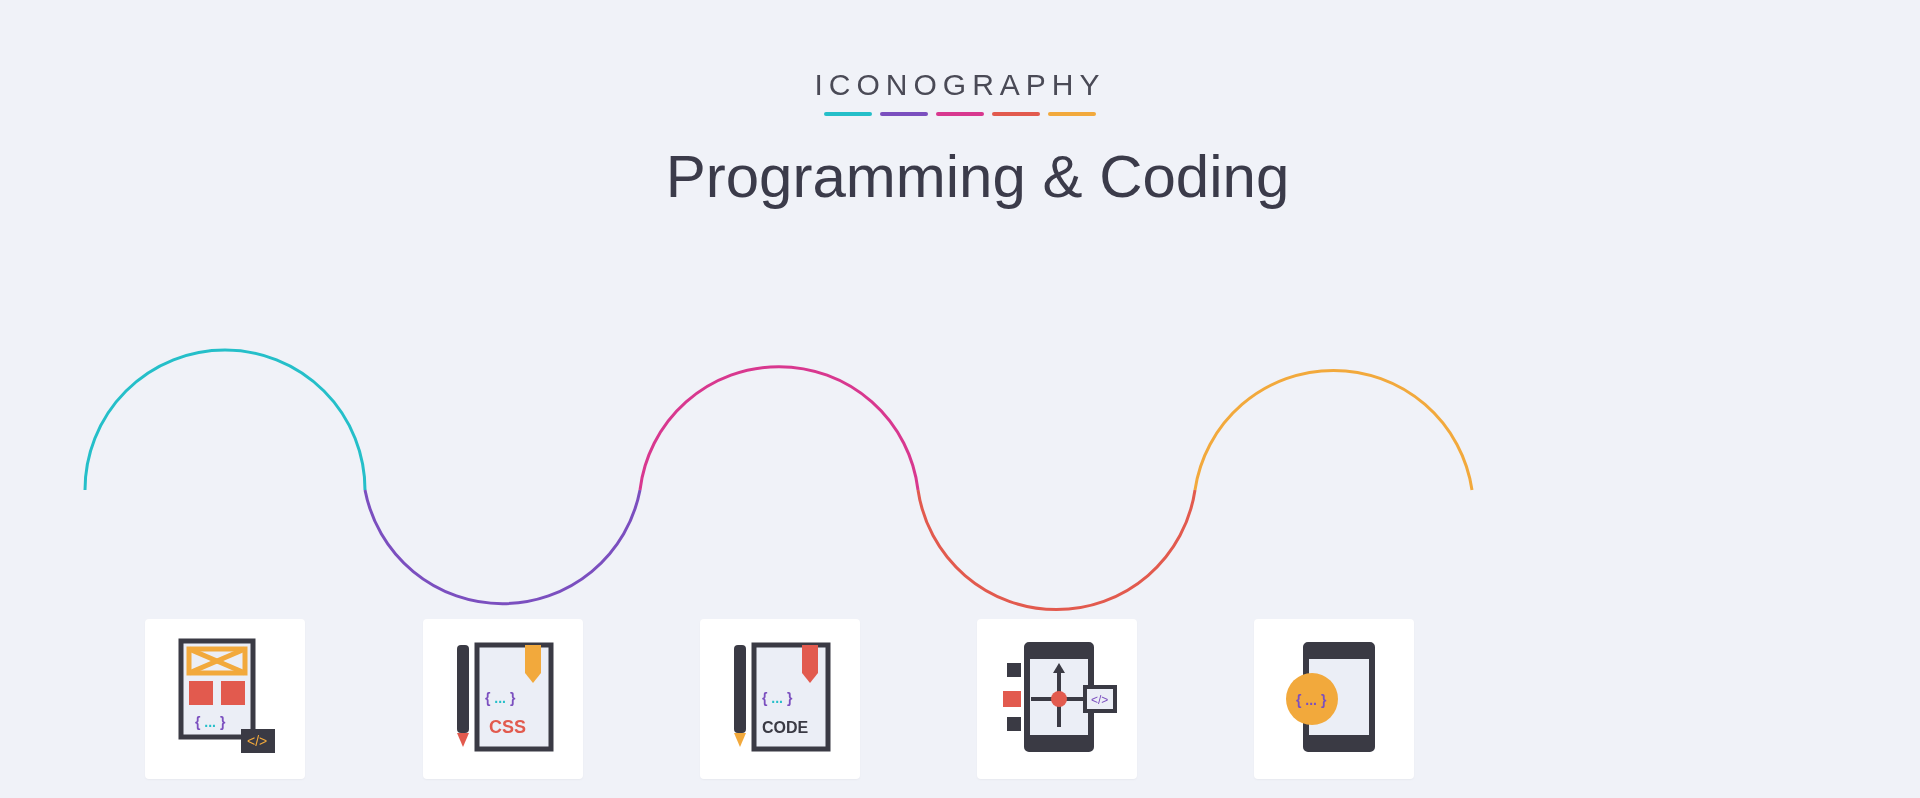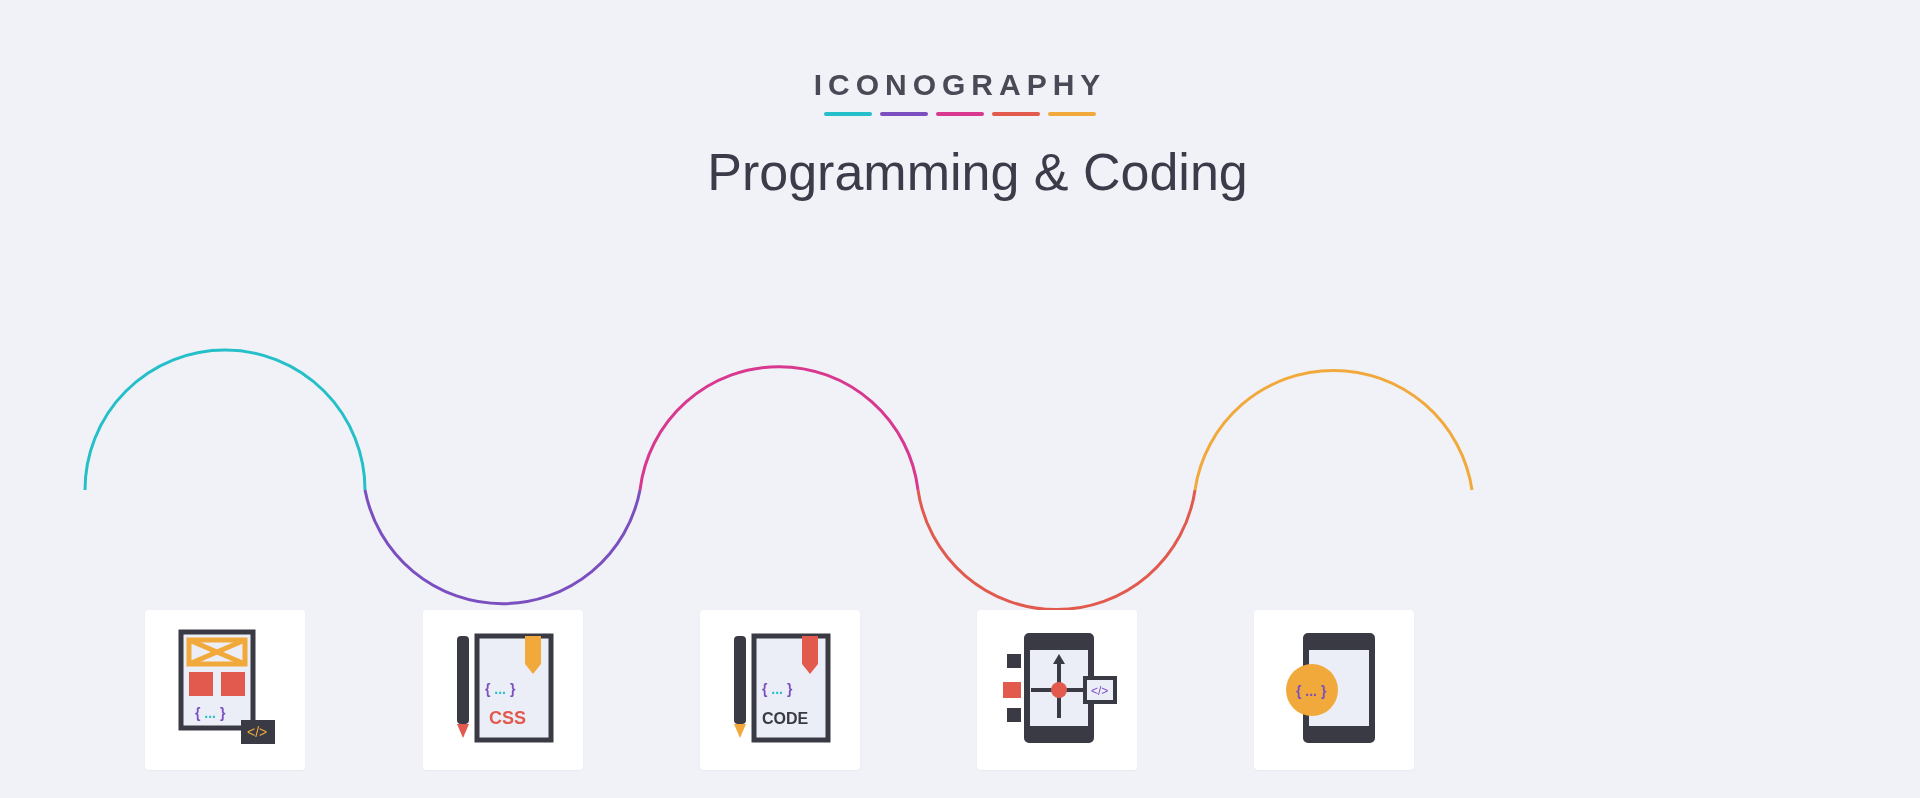--- a/index.html
+++ b/index.html
@@ -12,36 +12,36 @@
       overflow: hidden;
     }
     .header {
       text-align: center;
       padding-top: 68px;
     }
     .brand {
       font-size: 30px;
       letter-spacing: 6px;
       color: #4a4a56;
-      font-weight: 700;
+      font-weight: 400;
     }
     .underlines {
       display: flex;
       justify-content: center;
       gap: 8px;
       margin-top: 10px;
     }
     .ul-seg { height: 4px; width: 48px; border-radius: 2px; }
     .ul-teal   { background: #25bfc9; }
     .ul-purple { background: #7b4fbf; }
     .ul-pink   { background: #d8388f; }
     .ul-red    { background: #e25a4e; }
     .ul-orange { background: #f2a93c; }
     .title {
-      font-size: 52px;
+      font-size: 60px;
       color: #3b3b4a;
       font-weight: 400;
       margin-top: 26px;
       margin-left: 35px;
     }
 
     .canvas { position: absolute; left: 0; top: 0; width: 1920px; height: 798px; pointer-events: none; }
 
     .icon-row { position: relative; width: 1920px; }
     .card {

